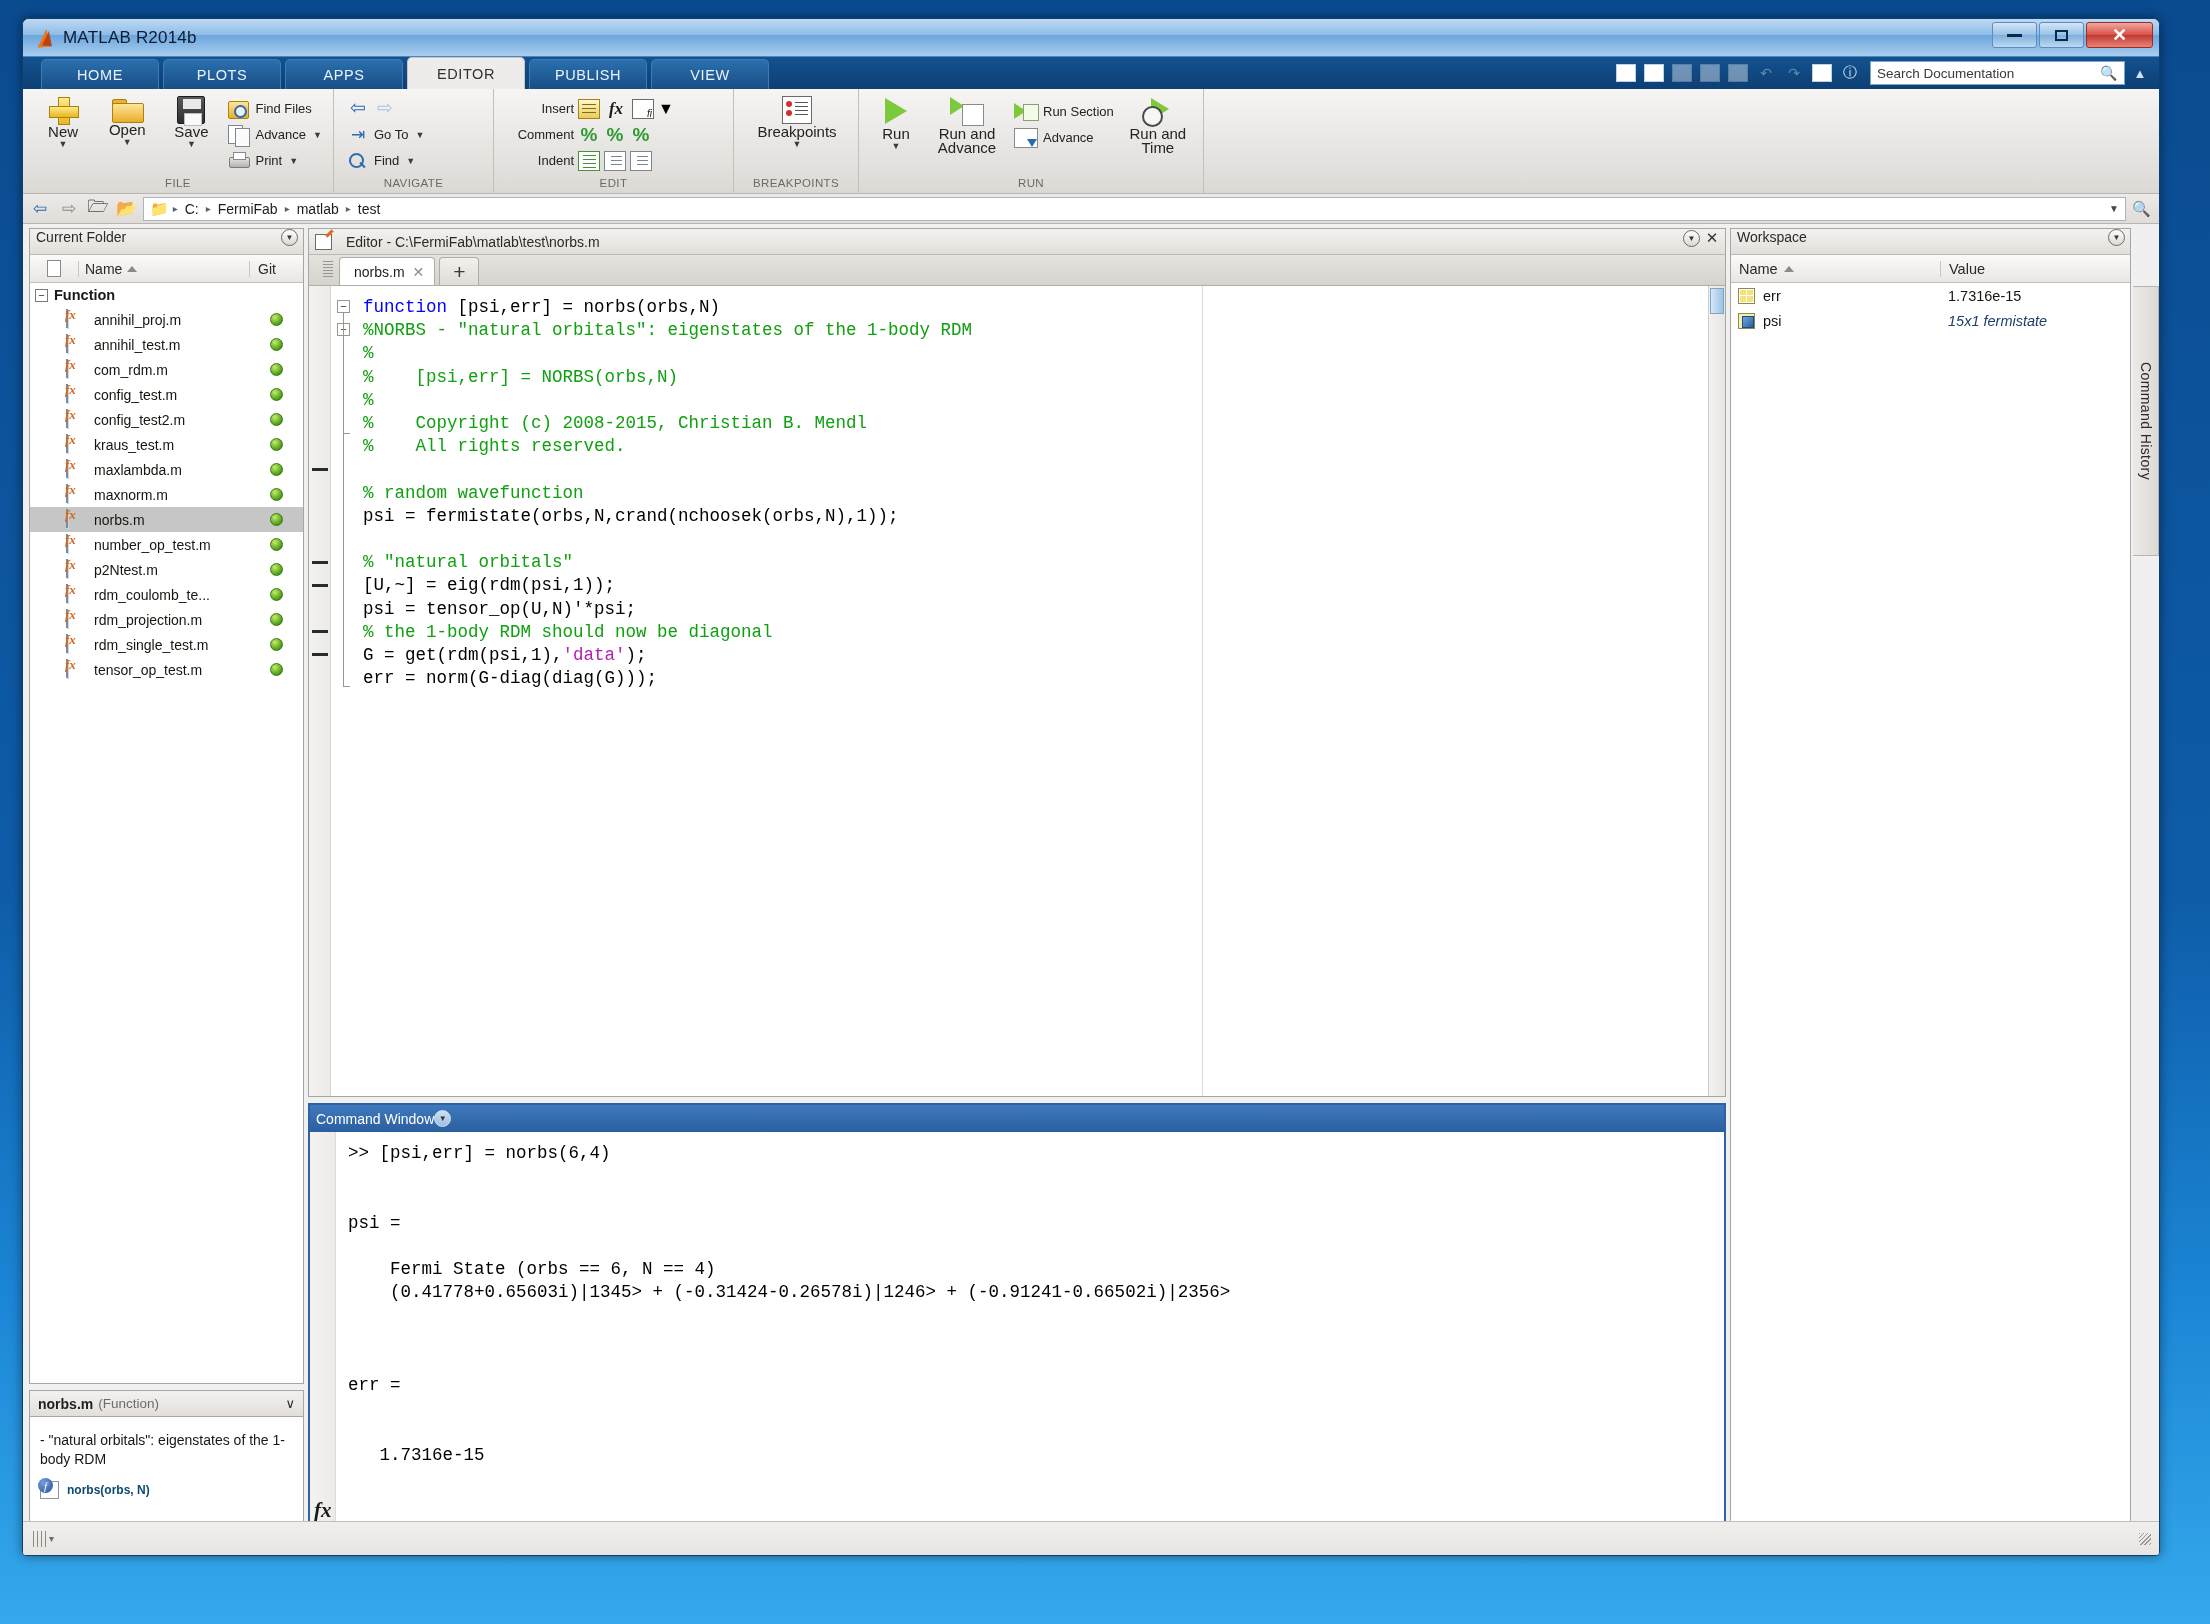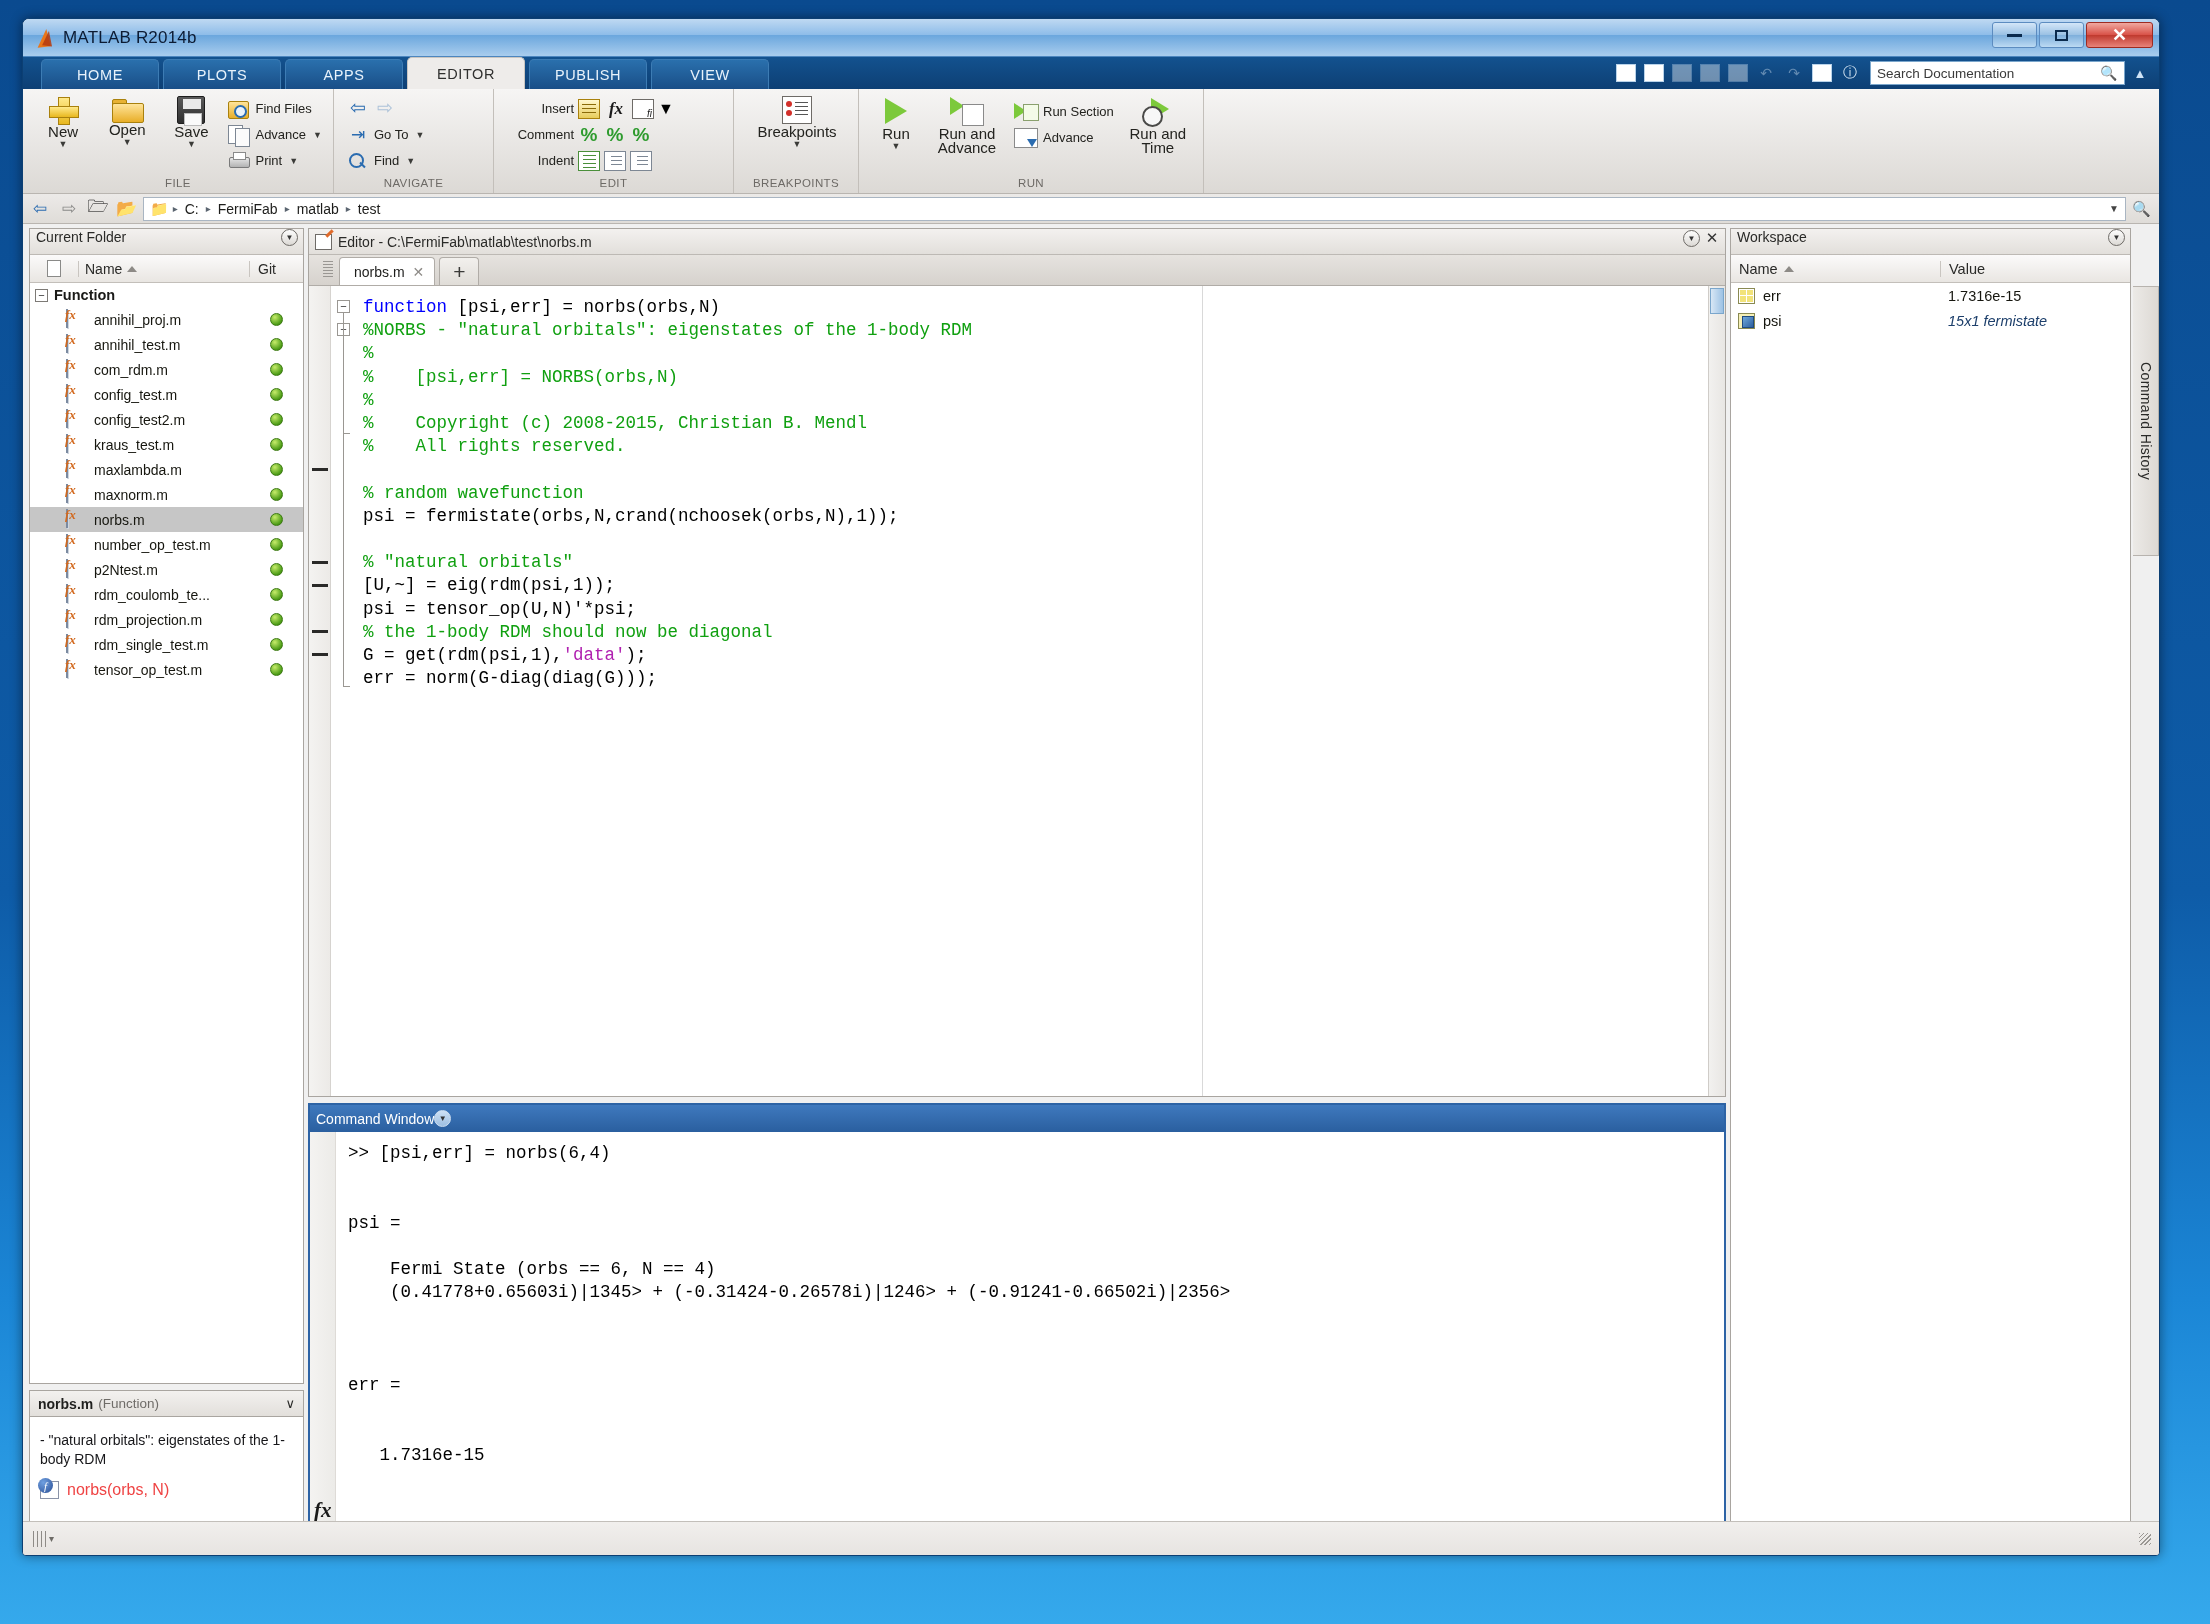--- a/index.html
+++ b/index.html
@@ -210,25 +210,25 @@
   #fnpanel .sig { margin-top: 12px; display:flex; align-items:center; gap: 8px; }
   #fnpanel .sig .fbadge {
     width: 19px; height: 18px; background: #fff; border: 1px solid #8a93a8; position: relative;
   }
   #fnpanel .sig .fbadge:before {
     content:"f"; position:absolute; left:-3px; top:-4px; width:15px;height:15px;border-radius:50%;
     background: radial-gradient(circle at 35% 30%, #6f9fe0, #2a4f96);
     color:#fff; font-style: italic; font-size:11px; font-family:"Liberation Serif",serif;
     display:flex;align-items:center;justify-content:center;
   }
-  #fnpanel .sig .stxt { font-size: 16px; color:#ef4444; }
+  #fnpanel .sig .stxt { font-size: 12px; color:#0c4a6e;font-weight:bold; }
 
   
   #editorpanel { flex: 1; min-height: 0; }
-  #editorpanel .panel-head .ttl { display:flex; align-items:center; gap:6px; }
+  #editorpanel .panel-head .ttl { display:flex; align-items:center; gap:14px; }
   .pencil-ico { width:17px;height:16px; position:relative; }
   .pencil-ico:before{content:"";position:absolute;inset:0;border:1px solid #6e6b67;background:#fff;}
   .pencil-ico:after{content:"";position:absolute;right:-2px;top:-2px;width:9px;height:3px;background:#e06a2a;transform:rotate(-45deg);}
   #edittabs {
     height: 31px; background: linear-gradient(180deg,#e6e3df,#d6d2cd);
     border-bottom: 1px solid #b0aca7; display: flex; align-items: flex-end; padding-left: 14px;
   }
   .gripper { width:10px; align-self:center; height:18px; margin-right:6px;
     background: repeating-linear-gradient(180deg,#9a9793 0 1px, transparent 1px 3px); }
   .etab {

